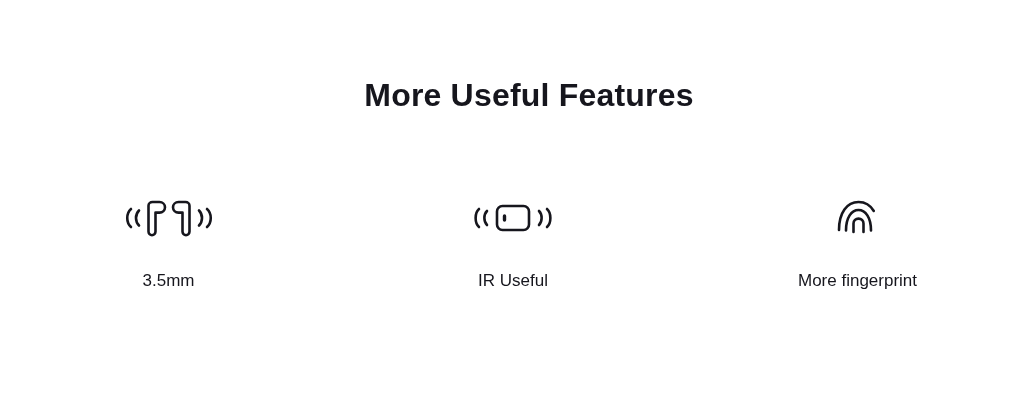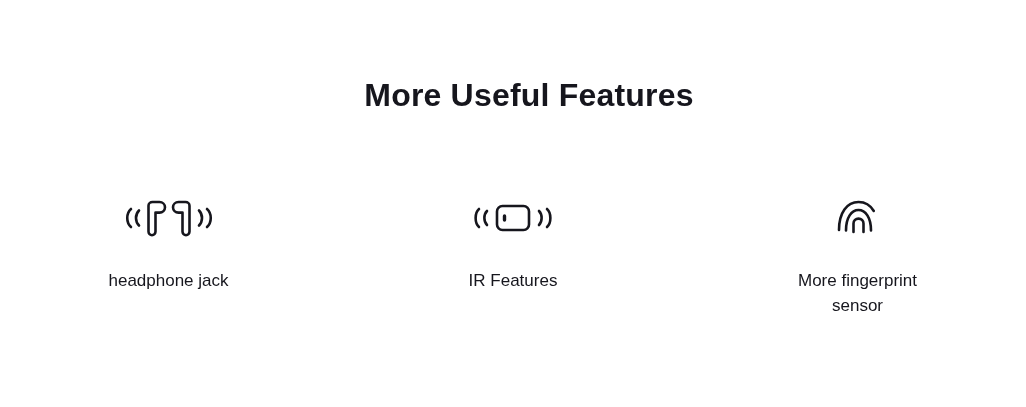--- a/index.html
+++ b/index.html
@@ -93,57 +93,56 @@
 
           <path d="M66.5 7 L59.5 7 C56.4 7 54 9.4 54 12.3 C54 15.2 56.4 17.6 59.5 17.6 L63.5 17.6
                    L63.5 36.5 C63.5 38.6 65.1 40.2 67 40.2 C68.9 40.2 70.5 38.6 70.5 36.5
                    L70.5 10.7 C70.5 8.7 68.8 7 66.5 7 Z"></path>
 
           <path d="M80 15.5 C84 19.5 84 26.5 80 30.5"></path>
           <path d="M88 14 C93 18.5 93 27.5 88 32"></path>
         </svg>
       </div>
       <div class="feature-label">
-        <span class="line">headphone jack</span>
+        <span class="line">3.5mm</span>
       </div>
     </div>
 
     <div class="feature">
       <div class="feature-icon">
         <svg width="92" height="42" viewBox="0 0 92 42" fill="none" stroke="#16161d" stroke-width="2.6" stroke-linecap="round" stroke-linejoin="round">
 
           <path d="M12 12 C7.5 16 7.5 26 12 30"></path>
           <path d="M20 14 C16.5 17.5 16.5 24.5 20 28"></path>
 
           <rect x="30" y="9" width="32" height="24" rx="5.5" ry="5.5"></rect>
 
           <path d="M37.5 19 L37.5 23" stroke-width="3.4"></path>
 
           <path d="M72 14 C75.5 17.5 75.5 24.5 72 28"></path>
           <path d="M80 12 C84.5 16 84.5 26 80 30"></path>
         </svg>
       </div>
       <div class="feature-label">
-        <span class="line">IR Features</span>
+        <span class="line">IR Useful</span>
 
       </div>
     </div>
 
     <div class="feature">
       <div class="feature-icon">
         <svg width="46" height="44" viewBox="0 0 46 44" fill="none" stroke="#16161d" stroke-width="2.6" stroke-linecap="round" stroke-linejoin="round">
 
           <path d="M4 34 C4 16.5 12 6 23.5 6 C30 6 35.5 9.4 38.8 15"></path>
 
           <path d="M11 34.5 C11 21.5 16.5 14 23.5 14 C30.5 14 36 21.5 36 34.5"></path>
 
           <path d="M18.5 36 L18.5 27.5 C18.5 24.8 20.7 22.6 23.5 22.6 C26.3 22.6 28.5 24.8 28.5 27.5 L28.5 36"></path>
         </svg>
       </div>
       <div class="feature-label">
         <span class="line">More fingerprint</span>
-        <span class="line">sensor</span>
       </div>
     </div>
 
 
   </div>
 </div>
 
 </body></html>

